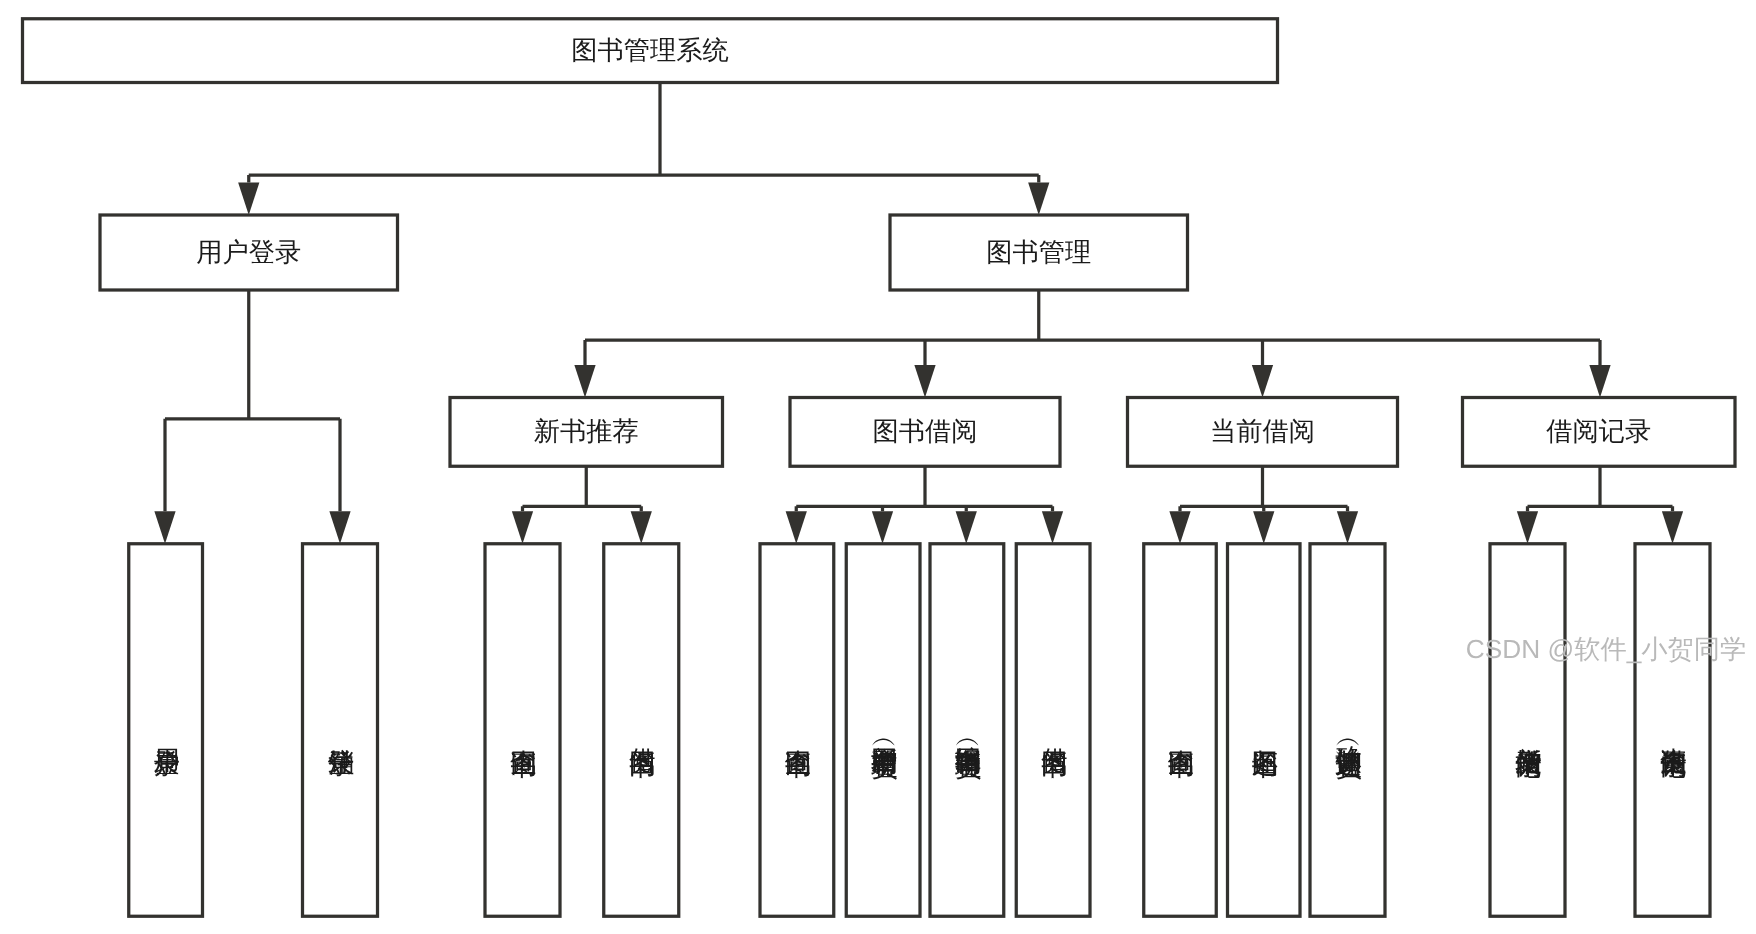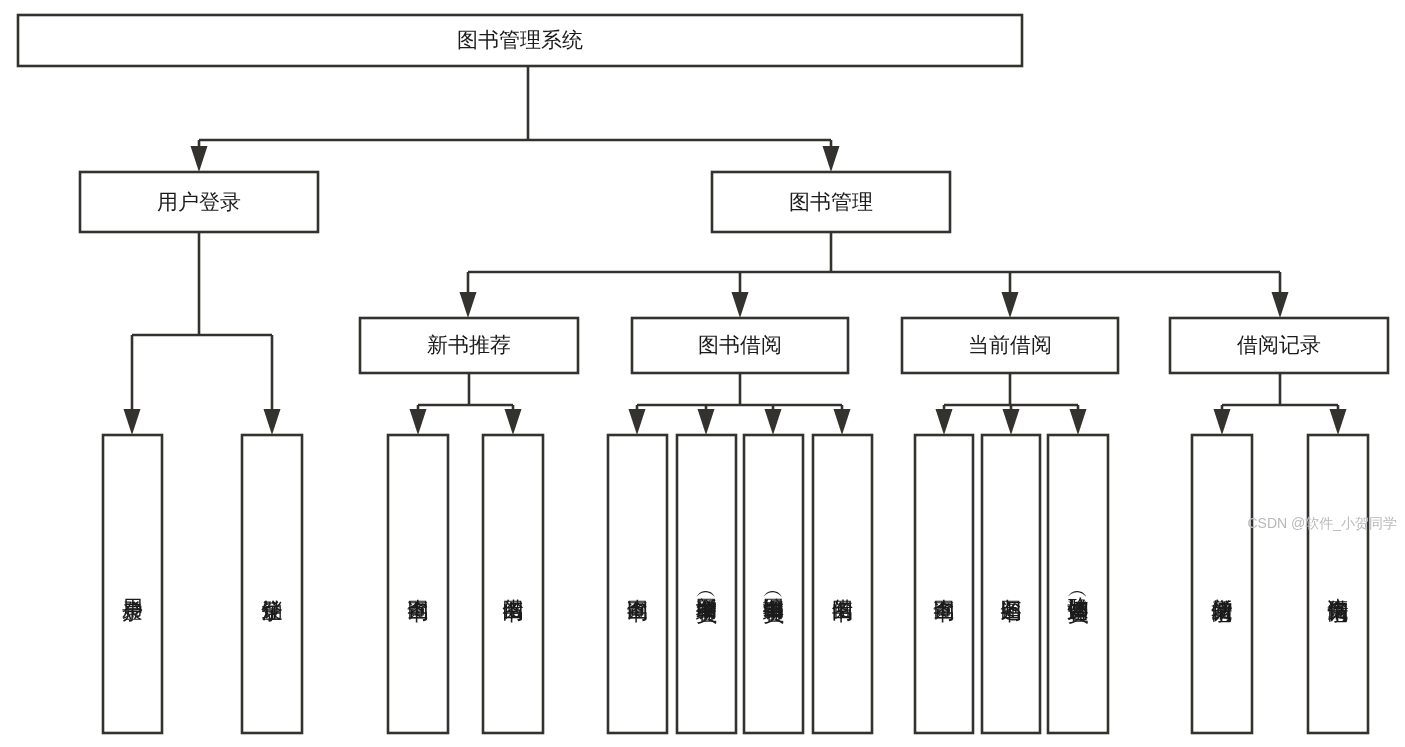--- a/index.html
+++ b/index.html
@@ -66,21 +66,21 @@
     color: #1b1b1b;
     letter-spacing: 1px;
     white-space: nowrap;
     text-align: center;
   }
   .watermark {
     position: absolute;
     right: 8px;
     bottom: 6px;
     font-family: "Liberation Sans", "DejaVu Sans", sans-serif;
-    font-size: 14px;
+    font-size: 21px;
     color: #b9b9b9;
     white-space: nowrap;
     user-select: none;
   }
 </style>
 </head>
 <body>
 
 <div id="diagram-root">
   <svg class="diagram-canvas" id="diagram-canvas" viewBox="0 0 1405 747" xmlns="http://www.w3.org/2000/svg">

